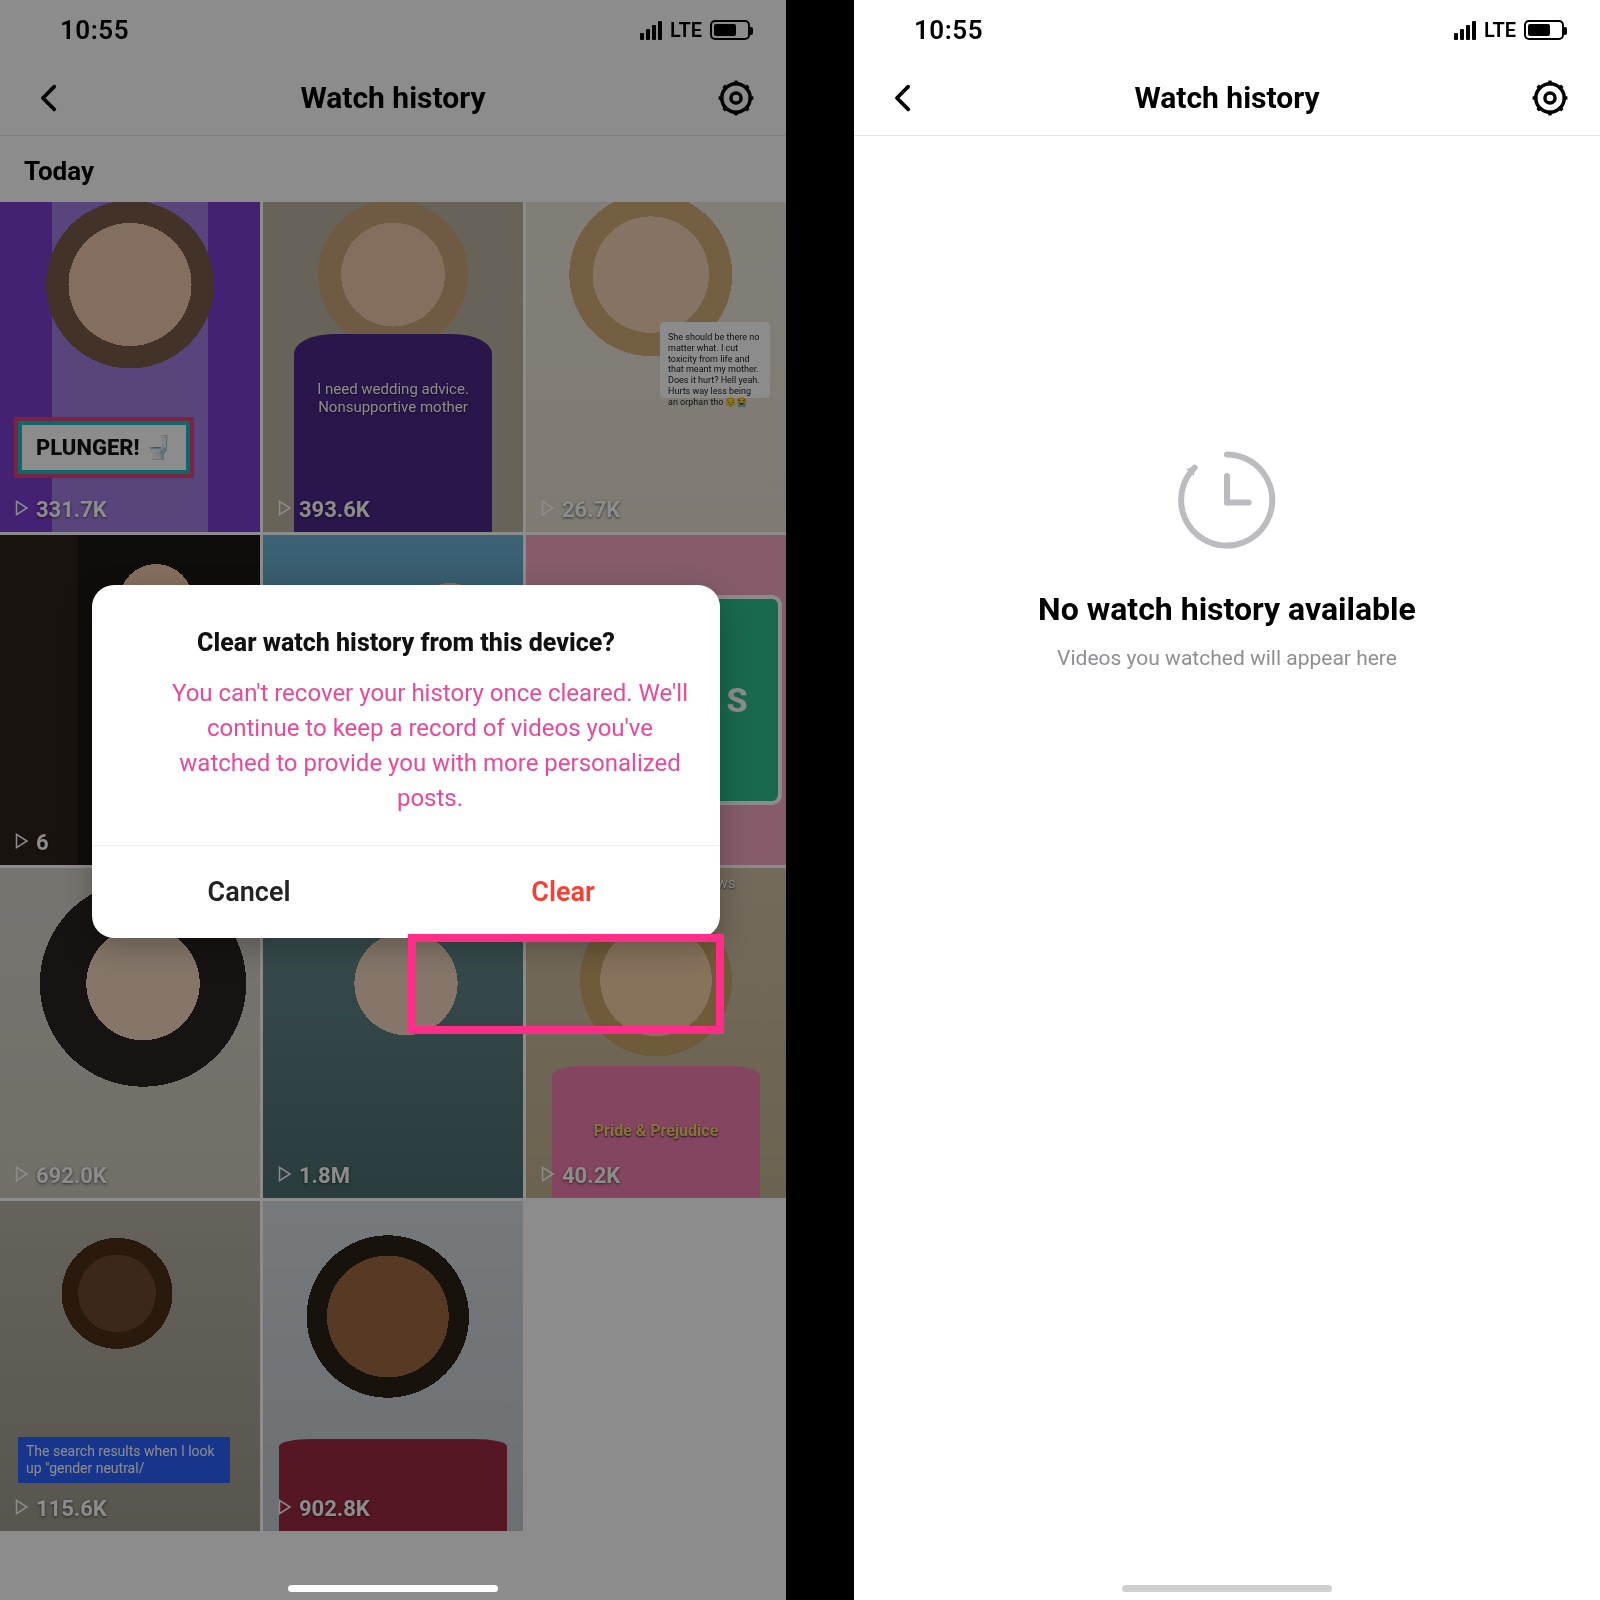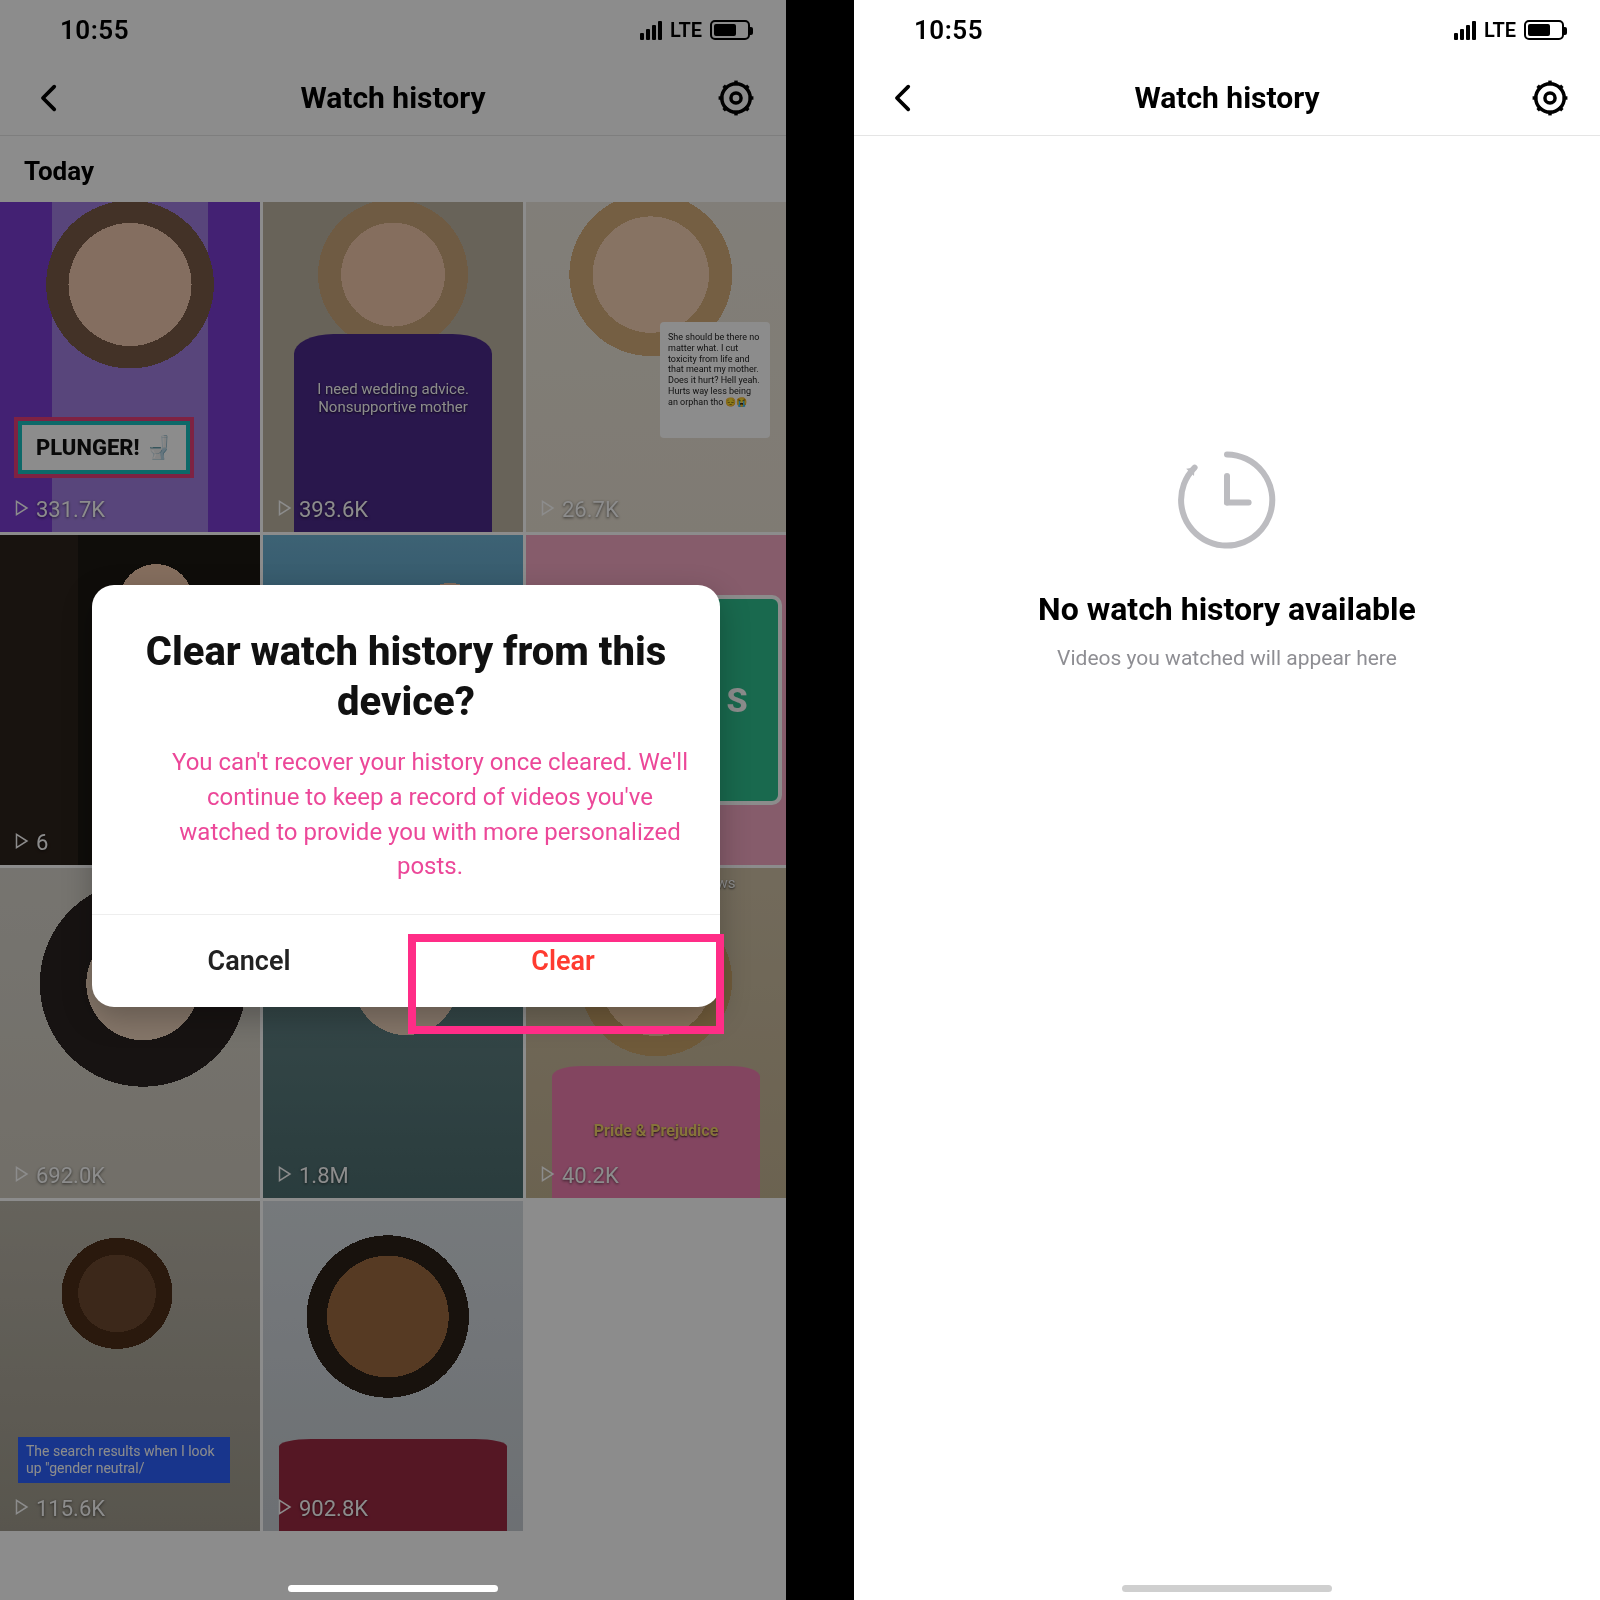--- a/index.html
+++ b/index.html
@@ -27,21 +27,21 @@
   .nav .title { font-size: 30px; font-weight: 700; }
   .chev, .gear { width: 40px; height: 40px; display: flex; align-items: center; justify-content: center; }
   .chev svg, .gear svg { width: 34px; height: 34px; }
   .gear svg { width: 38px; height: 38px; }
   .section-h { font-size: 26px; font-weight: 700; padding: 20px 24px 16px; }
 
   
   .grid { display: grid; grid-template-columns: repeat(3, 1fr); gap: 3px; }
   .tile { position: relative; height: 330px; background: #888; overflow: hidden; }
   .tile .bg { position: absolute; inset: 0; }
-  .tile .views { position: absolute; left: 12px; bottom: 10px; color: #fff; font-size: 22px; font-weight: 400; display: flex; align-items: center; gap: 6px; text-shadow: 0 1px 3px rgba(0,0,0,0.6); }
+  .tile .views { position: absolute; left: 12px; bottom: 10px; color: #fff; font-size: 22px; font-weight: 700; display: flex; align-items: center; gap: 6px; text-shadow: 0 1px 3px rgba(0,0,0,0.6); }
   .tile .cap { position: absolute; color: #fff; font-size: 15px; text-align: center; text-shadow: 0 1px 2px rgba(0,0,0,0.7); left: 50%; transform: translateX(-50%); width: 90%; line-height: 1.2; }
   .tile .plunger { position: absolute; left: 18px; bottom: 58px; background: #fff; border: 4px solid #19c0c0; outline: 4px solid #e63e7b; outline-offset: 0; padding: 10px 14px; font-weight: 800; font-size: 22px; color: #111; }
   .play svg { width: 18px; height: 18px; }
 
   
   .t1 .bg { background:
       radial-gradient(circle at 50% 25%, #f1c9b0 0 22%, #7a5c47 22% 30%, transparent 30%),
       linear-gradient(90deg, #7a3dd1 0 20%, #a17fe0 20% 80%, #7a3dd1 80% 100%); }
   .t2 .bg { background:
       radial-gradient(circle at 50% 22%, #f3c9ac 0 18%, #caa77b 18% 26%, transparent 26%),
@@ -76,28 +76,28 @@
       linear-gradient(#d0c2a7, #c4b493); }
   .t10 .bg::after { content:""; position:absolute; left:10%; right:10%; bottom:0; height:40%; background:#ef7fb0; border-radius: 14% 14% 0 0/8%; }
   .t11 .bg { background:
       radial-gradient(circle at 45% 28%, #6d4a30 0 14%, #4d2f19 14% 20%, transparent 20%),
       linear-gradient(#b9b4a8, #a19c8e); }
   .t12 .bg { background:
       radial-gradient(circle at 48% 35%, #9d6a40 0 24%, #2d2118 24% 32%, transparent 32%),
       linear-gradient(#d7dde2, #c6ccd2); }
   .t12 .bg::after { content:""; position:absolute; left:6%; right:6%; bottom:0; height:28%; background:#9c2a43; border-radius: 14% 14% 0 0/8%; }
 
-  .note { position:absolute; right: 16px; top: 120px; width: 110px; height: 116px; background: #fff; border-radius: 4px; font-size: 9px; color:#222; padding: 10px 8px; line-height: 1.2; }
+  .note { position:absolute; right: 16px; top: 120px; width: 110px; height: 76px; background: #fff; border-radius: 4px; font-size: 9px; color:#222; padding: 10px 8px; line-height: 1.2; }
 
   
   .dim { position: absolute; inset: 0; background: rgba(0,0,0,0.45); }
 
   
   .dialog { position: absolute; left: 92px; right: 66px; top: 585px; background: #fff; border-radius: 22px; overflow: hidden; box-shadow: 0 10px 30px rgba(0,0,0,0.25); }
-  .dialog .dtitle { font-size: 40px; font-weight: 800; text-align: center; padding: 42px 34px 10px; color: #111; line-height: 1.25; }
+  .dialog .dtitle { font-size: 25px; font-weight: 800; text-align: center; padding: 42px 34px 10px; color: #111; line-height: 1.25; }
   .dialog .dmsg { font-size: 24px; color: #ec4899; text-align: center; padding: 8px 32px 30px; line-height: 1.45; margin-left: 48px; }
   .dialog .dbtns { display: grid; grid-template-columns: 1fr 1fr; border-top: 1px solid #eee; }
   .dialog .btn { height: 92px; display: flex; align-items: center; justify-content: center; font-size: 27px; font-weight: 600; }
   .dialog .btn.cancel { color: #222; }
   .dialog .btn.clear { color: #ff3b30; position: relative; }
   .highlight { position: absolute; border: 8px solid #ff2d87; pointer-events: none; }
 
   
   .empty-wrap { position: absolute; top: 440px; left: 0; right: 0; text-align: center; color: #000; }
   .empty-icon { width: 120px; height: 120px; margin: 0 auto 30px; }

